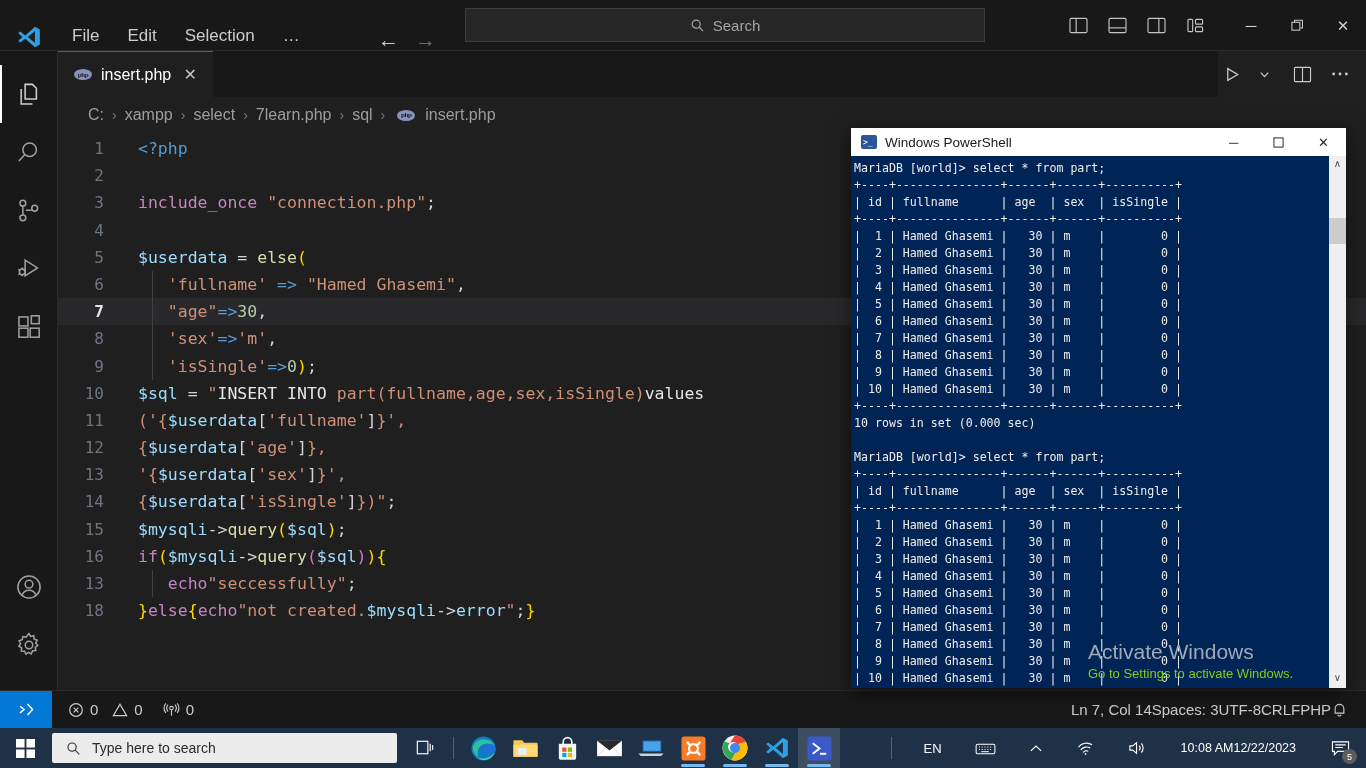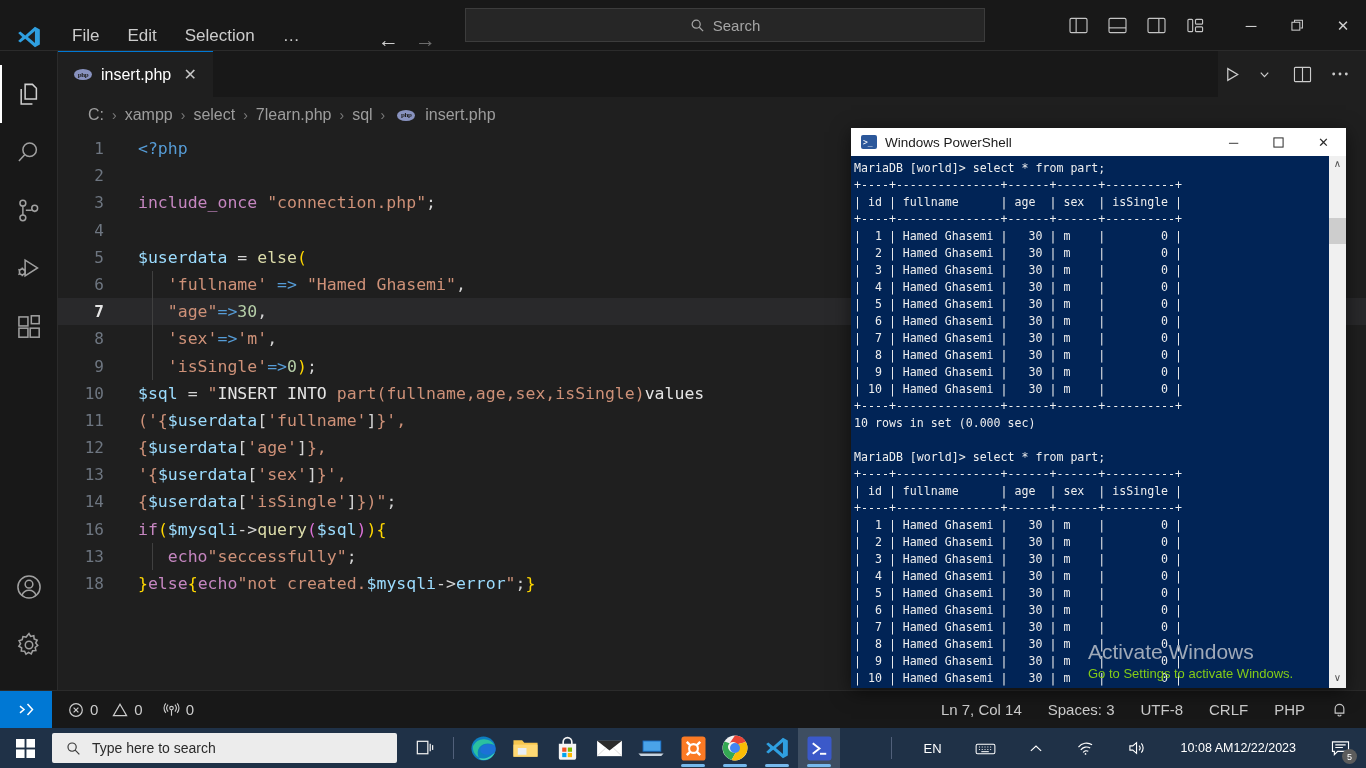--- a/index.html
+++ b/index.html
@@ -129,21 +129,21 @@
     position:absolute; left:0; top:690px; width:1366px; height:38px;
     background:#181818; display:flex; align-items:center;
     font-size:15px; color:#cccccc; border-top:1px solid #2b2b2b;
   }
   .sb-remote {
     width:52px; height:38px; background:#0078d4; display:flex;
     align-items:center; justify-content:center;
   }
   .sb-left { display:flex; align-items:center; gap:20px; padding-left:16px; }
   .sb-group { display:flex; align-items:center; gap:6px; }
-  .sb-right { margin-left:auto; display:flex; align-items:center; gap:26px; padding-right:18px; }
+  .sb-right { margin-left:auto; display:flex; align-items:center; padding-right:18px; }
 
   
   .psh {
     position:absolute; left:851px; top:128px; width:495px; height:560px;
     box-shadow: 0 4px 18px rgba(0,0,0,0.55);
     background:#012456;
   }
   .psh-title {
     height:28px; background:#ffffff; display:flex; align-items:center;
     padding-left:10px; gap:8px;
@@ -419,20 +419,21 @@
           <div class="ln"><div class="num">5</div><div class="txt"><span class="t-var">$userdata</span><span class="t-plain"> = </span><span class="t-fn">else</span><span class="t-y">(</span></div></div>
           <div class="ln"><div class="num">6</div><div class="txt"><span class="guide"></span><span class="t-plain">   </span><span class="t-str">'fullname'</span><span class="t-plain"> </span><span class="t-blue">=&gt;</span><span class="t-plain"> </span><span class="t-str">"Hamed Ghasemi"</span><span class="t-plain">,</span></div></div>
           <div class="ln current"><div class="num">7</div><div class="txt"><span class="guide"></span><span class="t-plain">   </span><span class="t-str">"age"</span><span class="t-blue">=&gt;</span><span class="t-num">30</span><span class="t-plain">,</span></div></div>
           <div class="ln"><div class="num">8</div><div class="txt"><span class="guide"></span><span class="t-plain">   </span><span class="t-str">'sex'</span><span class="t-blue">=&gt;</span><span class="t-str">'m'</span><span class="t-plain">,</span></div></div>
           <div class="ln"><div class="num">9</div><div class="txt"><span class="guide"></span><span class="t-plain">   </span><span class="t-str">'isSingle'</span><span class="t-blue">=&gt;</span><span class="t-num">0</span><span class="t-y">)</span><span class="t-plain">;</span></div></div>
           <div class="ln"><div class="num">10</div><div class="txt"><span class="t-var">$sql</span><span class="t-plain"> = </span><span class="t-str">"</span><span class="t-c">INSERT INTO</span><span class="t-str"> part(fullname,age,sex,isSingle)</span><span class="t-c">values</span></div></div>
           <div class="ln"><div class="num">11</div><div class="txt"><span class="t-str">('{</span><span class="t-var">$userdata</span><span class="t-plain">[</span><span class="t-str">'fullname'</span><span class="t-plain">]</span><span class="t-str">}',</span></div></div>
           <div class="ln"><div class="num">12</div><div class="txt"><span class="t-str">{</span><span class="t-var">$userdata</span><span class="t-plain">[</span><span class="t-str">'age'</span><span class="t-plain">]</span><span class="t-str">},</span></div></div>
           <div class="ln"><div class="num">13</div><div class="txt"><span class="t-str">'{</span><span class="t-var">$userdata</span><span class="t-plain">[</span><span class="t-str">'sex'</span><span class="t-plain">]</span><span class="t-str">}',</span></div></div>
           <div class="ln"><div class="num">14</div><div class="txt"><span class="t-str">{</span><span class="t-var">$userdata</span><span class="t-plain">[</span><span class="t-str">'isSingle'</span><span class="t-plain">]</span><span class="t-str">})"</span><span class="t-plain">;</span></div></div>
+          <div class="ln"><div class="num">15</div><div class="txt"><span class="t-var">$mysqli</span><span class="t-plain">-&gt;</span><span class="t-fn">query</span><span class="t-y">(</span><span class="t-var">$sql</span><span class="t-y">)</span><span class="t-plain">;</span></div></div>
           <div class="ln"><div class="num">16</div><div class="txt"><span class="t-kw">if</span><span class="t-y">(</span><span class="t-var">$mysqli</span><span class="t-plain">-&gt;</span><span class="t-fn">query</span><span class="t-m">(</span><span class="t-var">$sql</span><span class="t-m">)</span><span class="t-y">)</span><span class="t-y">{</span></div></div>
           <div class="ln"><div class="num">13</div><div class="txt"><span class="guide"></span><span class="t-plain">   </span><span class="t-kw">echo</span><span class="t-str">"seccessfully"</span><span class="t-plain">;</span></div></div>
           <div class="ln"><div class="num">18</div><div class="txt"><span class="t-y">}</span><span class="t-kw">else</span><span class="t-y">{</span><span class="t-kw">echo</span><span class="t-str">"not created.</span><span class="t-var">$mysqli</span><span class="t-plain">-&gt;</span><span class="t-var">error</span><span class="t-str">"</span><span class="t-plain">;</span><span class="t-y">}</span></div></div>
         </div>
     </div>
 
     <div class="statusbar">
       <div class="sb-remote">
         <svg width="18" height="15" viewBox="0 0 18 15" fill="none" stroke="#ffffff" stroke-width="1.5">
           <path d="M10.5 2 L15.5 7.5 L10.5 13"></path>

